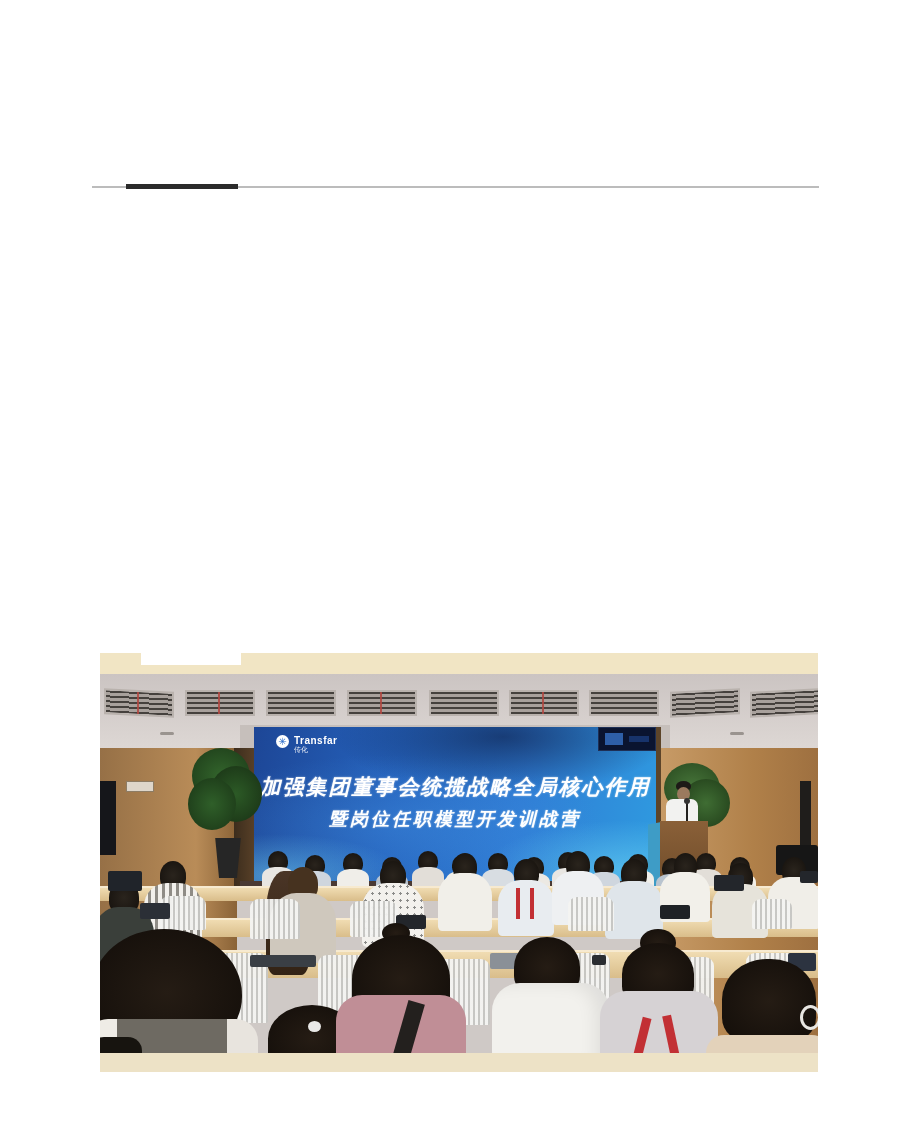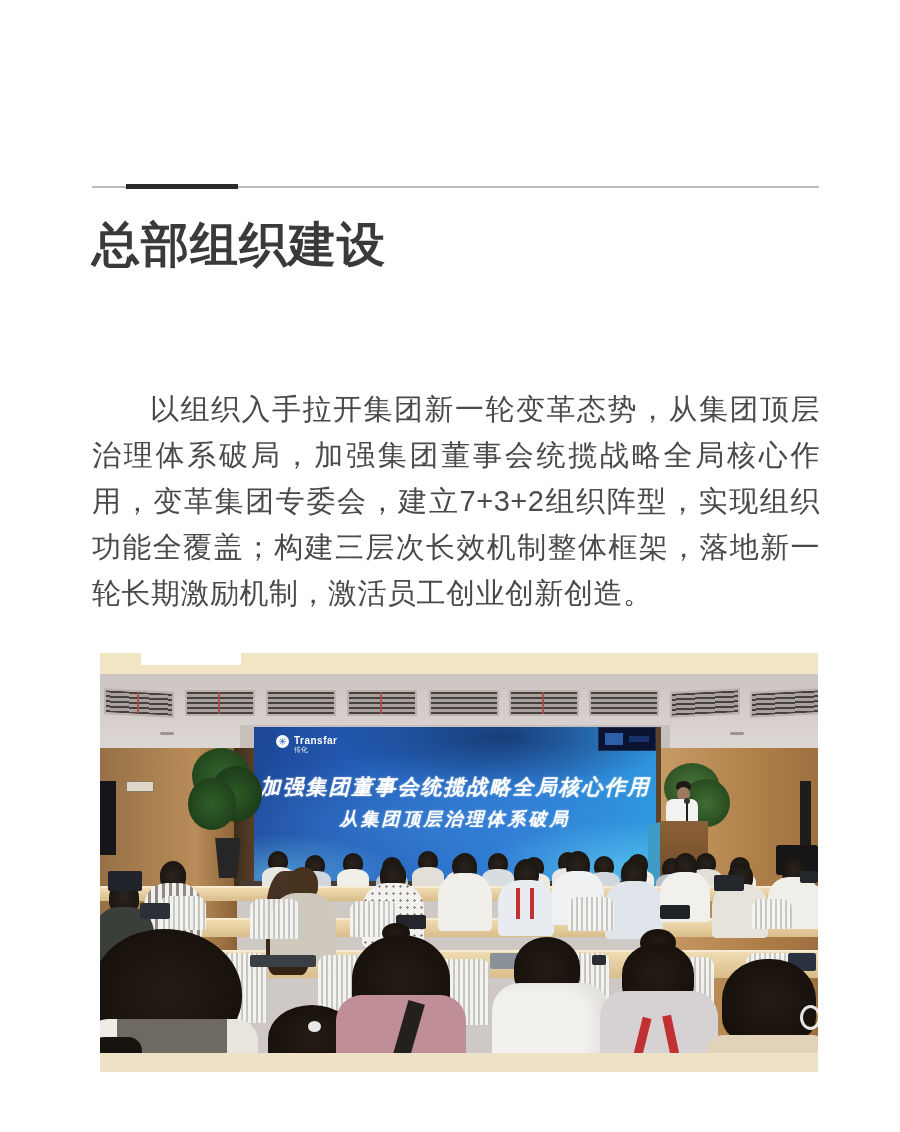--- a/index.html
+++ b/index.html
@@ -90,24 +90,23 @@
 <body>
 
 <div class="page">
 
 
   <div class="rule">
     <span class="rule-dark"></span>
   </div>
 
   <h1 class="heading">
-    <span>总部组织建设</span><br>
+    <br>
   </h1>
 
-  <p class="body-text">以组织入手拉开集团新一轮变革态势，从集团顶层治理体系破局，加强集团董事会统揽战略全局核心作用，变革集团专委会，建立7+3+2组织阵型，实现组织功能全覆盖；构建三层次长效机制整体框架，落地新一轮长期激励机制，激活员工创业创新创造。</p>
 
   <figure class="photo">
 
     <div class="abs ceiling" id="ceiling">
         <div class="abs vent" style="left: 4px; top: 16px; width: 66px; height: 22px; transform: skewY(3deg);">
           <div class="abs " style="left: 31px; top: 0px; width: 2px; height: 22px; background: rgb(179, 71, 63); opacity: 0.85;"></div>
         </div>
         <div class="abs vent" style="left: 85px; top: 16px; width: 66px; height: 22px; transform: skewY(0deg);">
           <div class="abs " style="left: 31px; top: 0px; width: 2px; height: 22px; background: rgb(179, 71, 63); opacity: 0.85;"></div>
         </div>
@@ -142,21 +141,21 @@
         <span>
           <div class="logo-name">Transfar</div>
           <div class="logo-cn">传化</div>
         </span>
       </div>
       <div class="abs vidwin">
           <i></i>
           <b></b>
         </div>
       <div class="abs scr-title scr-t1">加强集团董事会统揽战略全局核心作用</div>
-      <div class="abs scr-title scr-t2">从集团顶层治理体系破局</div>
+      <div class="abs scr-title scr-t2">暨岗位任职模型开发训战营</div>
     </div>
 
     <div class="abs stage"></div>
 
     <div class="abs" style="left:88px;top:95px;width:76px;height:132px;">
       <div class="abs leaf" style="left:4px;top:0;width:58px;height:56px;background:radial-gradient(#33652c,#1c3a18);"></div>
       <div class="abs leaf" style="left:22px;top:18px;width:52px;height:56px;background:radial-gradient(#2c5a26,#182f14);"></div>
       <div class="abs leaf" style="left:0;top:30px;width:48px;height:52px;background:radial-gradient(#2f5f29,#1a3516);"></div>
       <div class="abs pot" style="left:24px;top:90px;width:32px;height:40px;"></div>
     </div>

